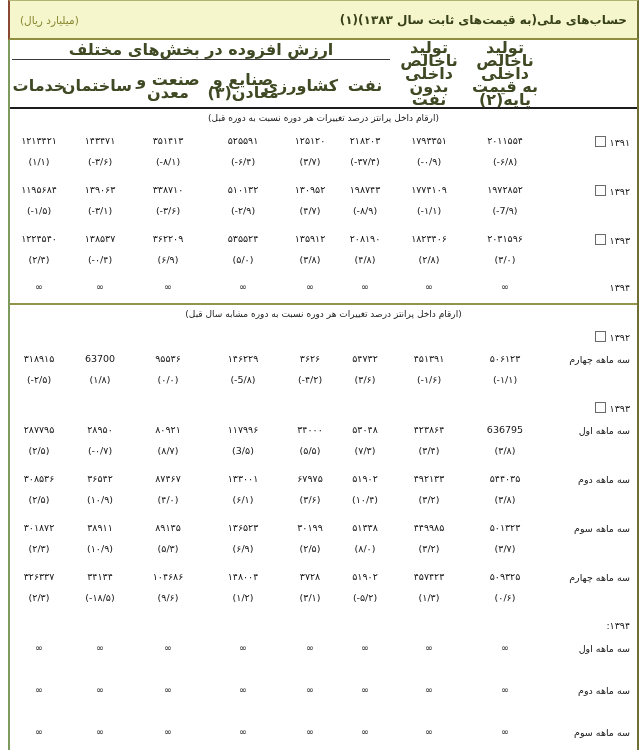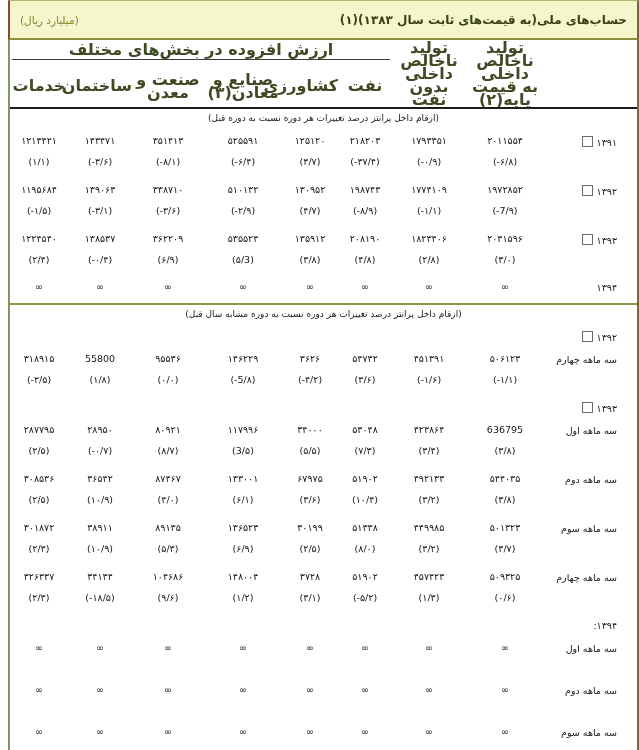--- a/index.html
+++ b/index.html
@@ -20,21 +20,21 @@
   col.c-label{width:93px}col.c-gdp_base{width:78px}col.c-gdp_no_oil{width:74px}
   col.c-oil{width:54px}col.c-agriculture{width:56px}col.c-industries_mines{width:78px}
   col.c-industry_mine{width:72px}col.c-construction{width:64px}col.c-services{width:58px}
   thead{border-bottom:2px solid #1c1c1c;}
   thead th{font-size:16px;font-weight:bold;color:#3f4a24;text-align:center;
     vertical-align:middle;padding:1px 0;line-height:13px;}
   th.grouphead{vertical-align:top;padding-top:3px;height:20px;}
   th.grouphead .gh-wrap{border-bottom:1px solid #3a3a3a;padding:0 3px 3px;margin:0 2px;}
   th.h-label{}
   td{font-size:9.5px;color:#161616;text-align:center;vertical-align:top;overflow:hidden;}
-  td.lbl{text-align:right;padding-right:20px;white-space:nowrap;}
+  td.lbl{text-align:right;padding-right:7px;white-space:nowrap;}
   tr.r-note td{height:17px;font-size:9px;color:#222;text-align:center;padding-top:4px;}
   tr.r-section td{height:17px;padding-top:4px;}
   tr.tall td{height:43px;padding-top:5px;}
   tr.short td{height:36px;padding-top:5px;}
   tr.divider td{height:20px;padding-top:4px;border-bottom:2px solid #93934a;}
   .val{line-height:10px;}
   .chg{margin-top:11px;line-height:10px;}
   .chg span{direction:ltr;unicode-bidi:bidi-override;display:inline-block;}
   .cb{display:inline-block;width:9px;height:9px;border:1px solid #6a6a6a;
     background:#fdfdfd;margin-right:4px;vertical-align:-1px;}
@@ -175,21 +175,21 @@
             <td class="c-oil">
               <div class="val">۲۰۸۱۹۰</div>
               <div class="chg"><span>(۴/۸)</span></div>
             </td>
             <td class="c-agriculture">
               <div class="val">۱۳۵۹۱۲</div>
               <div class="chg"><span>(۳/۸)</span></div>
             </td>
             <td class="c-industries_mines">
               <div class="val">۵۳۵۵۲۴</div>
-              <div class="chg"><span>(۵/3)</span></div>
+              <div class="chg"><span>(۵/۰)</span></div>
             </td>
             <td class="c-industry_mine">
               <div class="val">۳۶۲۲۰۹</div>
               <div class="chg"><span>(۶/۹)</span></div>
             </td>
             <td class="c-construction">
               <div class="val">۱۳۸۵۳۷</div>
               <div class="chg"><span>(-۰/۴)</span></div>
             </td>
             <td class="c-services">
@@ -258,21 +258,21 @@
             </td>
             <td class="c-industries_mines">
               <div class="val">۱۴۶۲۲۹</div>
               <div class="chg"><span>(-5/۸)</span></div>
             </td>
             <td class="c-industry_mine">
               <div class="val">۹۵۵۳۶</div>
               <div class="chg"><span>(۰/۰)</span></div>
             </td>
             <td class="c-construction">
-              <div class="val">55800</div>
+              <div class="val">63700</div>
               <div class="chg"><span>(۱/۸)</span></div>
             </td>
             <td class="c-services">
               <div class="val">۳۱۸۹۱۵</div>
               <div class="chg"><span>(-۲/۵)</span></div>
             </td>
           </tr>
           <tr class="r-section">
             <td class="lbl"><span>۱۳۹۳</span><span class="cb"></span></td>
             <td class="c-gdp_base"></td>

